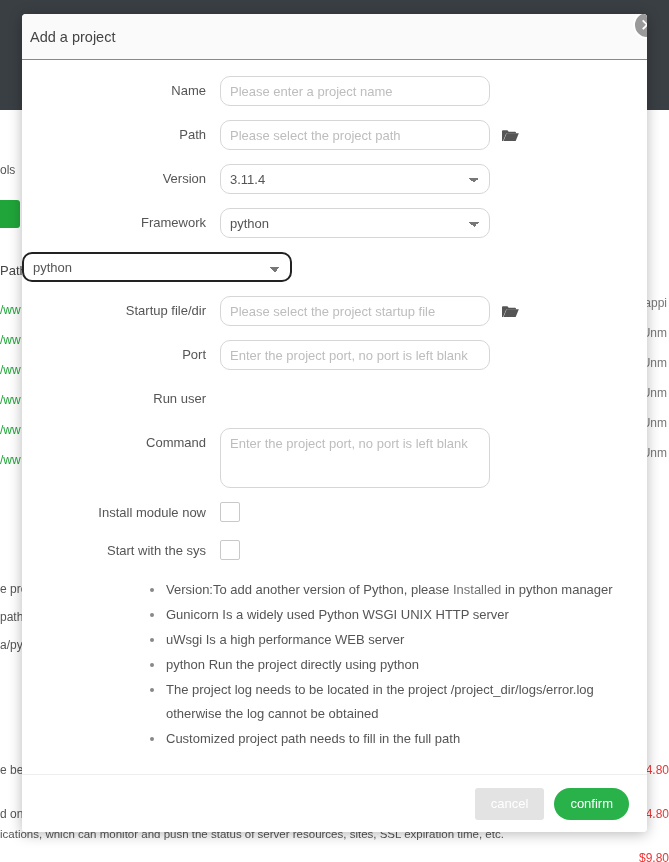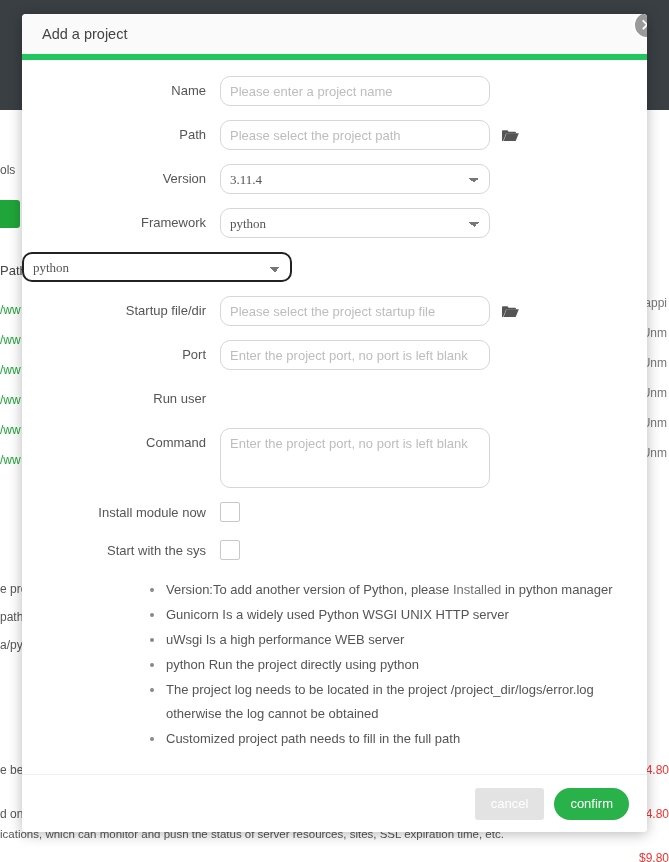--- a/index.html
+++ b/index.html
@@ -83,23 +83,23 @@
     position: absolute;
     left: 22px; top: 14px;
     width: 625px; height: 818px;
     background: #ffffff;
     border-radius: 4px;
     box-shadow: 0 2px 14px rgba(0,0,0,.28);
     overflow: hidden;
   }
   .modal-header {
     height: 46px;
-    border-bottom: 6px solid #22c55e;
+    border-bottom: 1px solid #22c55e;
     display: flex; align-items: center;
-    padding: 0 20px;
+    padding: 0 8px;
     background: #fafafa;
   }
   .modal-title {
     font-size: 14.5px; color: #444;
   }
   .close-btn {
     position: absolute;
     right: -14px; top: -3px;
     width: 28px; height: 28px;
     border-radius: 50%;
@@ -154,21 +154,20 @@
     -webkit-appearance: none;
     padding-right: 18px;
     background-image:
       linear-gradient(45deg, transparent 50%, #777 50%),
       linear-gradient(135deg, #777 50%, transparent 50%);
     background-position:
       calc(100% - 15px) 13px,
       calc(100% - 10px) 13px;
     background-size: 5px 5px, 5px 5px;
     background-repeat: no-repeat;
-    font-family: Liberation Serif, serif;
   }
   select.sel.focused {
     border: 2px solid #222;
   }
   textarea.ta {
     height: 60px;
     padding: 7px 9px;
     resize: none;
     line-height: 1.3;
   }

